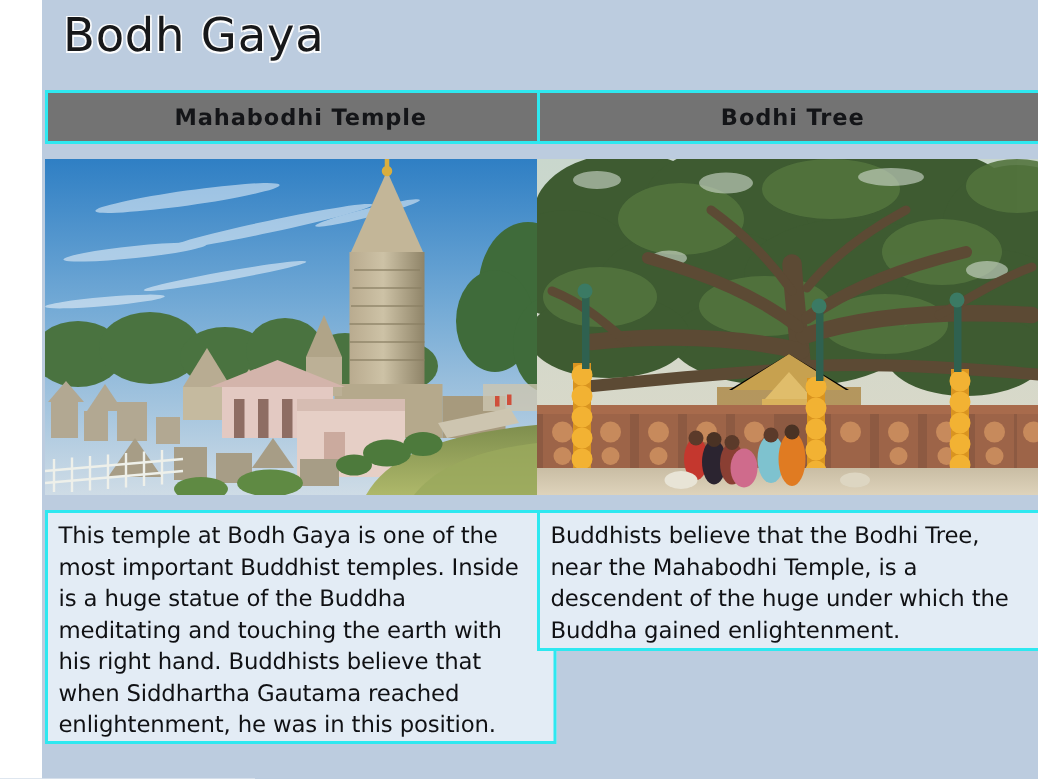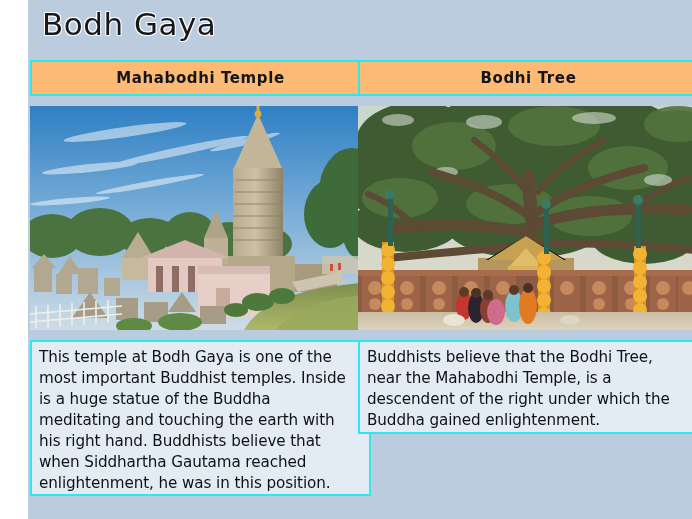--- a/index.html
+++ b/index.html
@@ -44,21 +44,21 @@
     width: 341px;
   }
   #column-left  { left: 2px; }
   #column-right { left: 330px; }
 
   
   .caption-box {
     box-sizing: border-box;
     width: 341px;
     height: 36px;
-    background: #fdba74;
+    background: #737373;
     border: 2px solid #2ee8f0;
     display: flex;
     align-items: center;
     justify-content: center;
   }
   .caption-text {
     font-family: "DejaVu Sans", sans-serif;
     font-size: 15px;
     font-weight: bold;
     color: #141518;
@@ -418,17 +418,17 @@
           <circle cx="156" cy="184" r="5" fill="#5b3a2a"></circle>
           <ellipse cx="170" cy="200" rx="9" ry="18" fill="#e07b22"></ellipse>
           <circle cx="170" cy="182" r="5" fill="#4a3224"></circle>
           <ellipse cx="96" cy="214" rx="11" ry="6" fill="#e8e4d6"></ellipse>
           <ellipse cx="212" cy="214" rx="10" ry="5" fill="#ddd6c2"></ellipse>
         </g>
       </svg>
     </div>
 
     <div class="body-box" id="body-box-right">
-      <span class="body-text">Buddhists believe that the Bodhi Tree, near the Mahabodhi Temple, is a descendent of the right under which the Buddha gained enlightenment.</span>
+      <span class="body-text">Buddhists believe that the Bodhi Tree, near the Mahabodhi Temple, is a descendent of the huge under which the Buddha gained enlightenment.</span>
     </div>
   </div>
 
 </div>
 
 </body></html>

